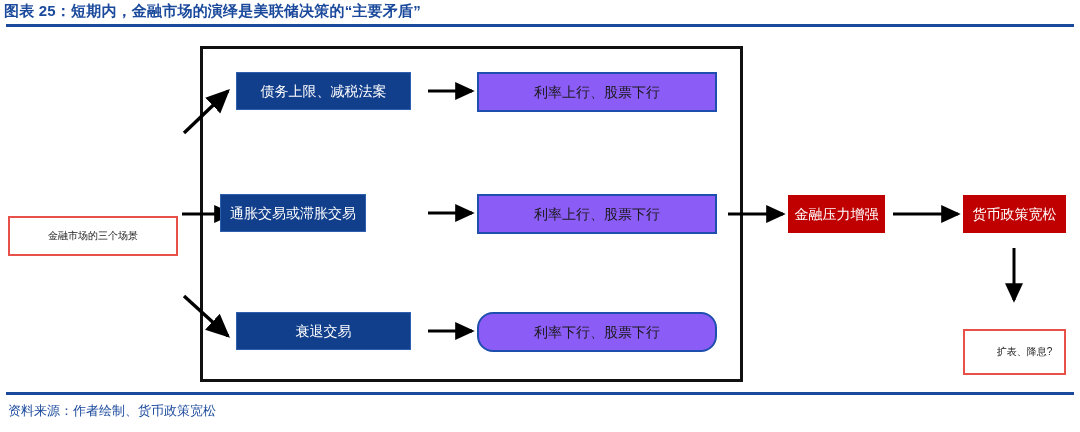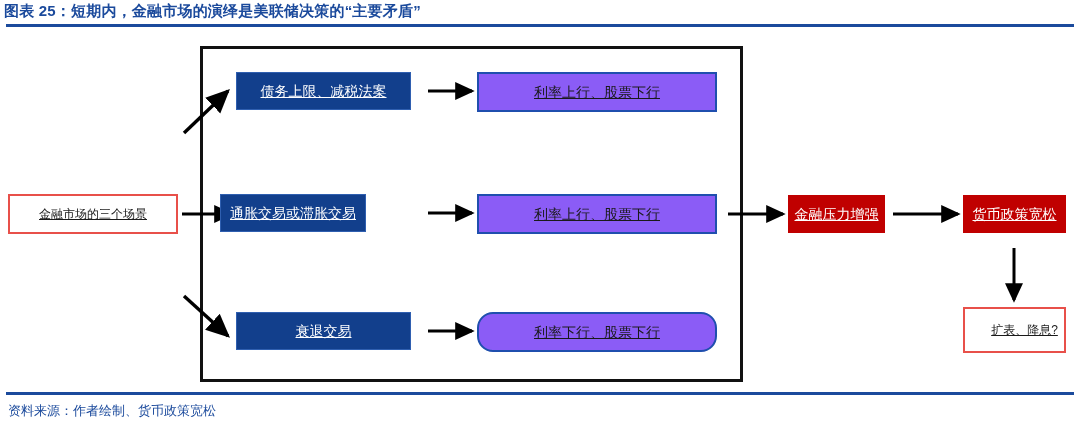--- a/index.html
+++ b/index.html
@@ -39,41 +39,41 @@
     border:3px solid #111111;background:transparent;
     box-sizing:border-box;
   }
 
   
   .node{
     position:absolute;box-sizing:border-box;
     display:flex;align-items:center;justify-content:center;
     line-height:1.2;
     white-space:nowrap;
-    text-decoration:underline;
   }
   .node-blue-fill{
     background:#123f8c;color:#ffffff;
     border:1px solid #2f5fb0;
     font-size:14px;
   }
   .node-blue-outline{
     background:#8b5cf6;color:#1a1a1a;
     border:2px solid #1f4fae;
     font-size:14px;
   }
   .node-red-fill{
     background:#c00000;color:#ffffff;
     border:1px solid #c00000;
     font-size:14px;
   }
   .node-red-outline{
     background:#ffffff;color:#1a1a1a;
     border:2px solid #e8504a;
-    font-size:12px;
+    font-size:10px;
+    margin-top:22px;
   }
 
   
   #arrows{
     position:absolute;left:0;top:0;width:1080px;height:432px;
     pointer-events:none;
   }
 </style>
 </head>
 <body>

